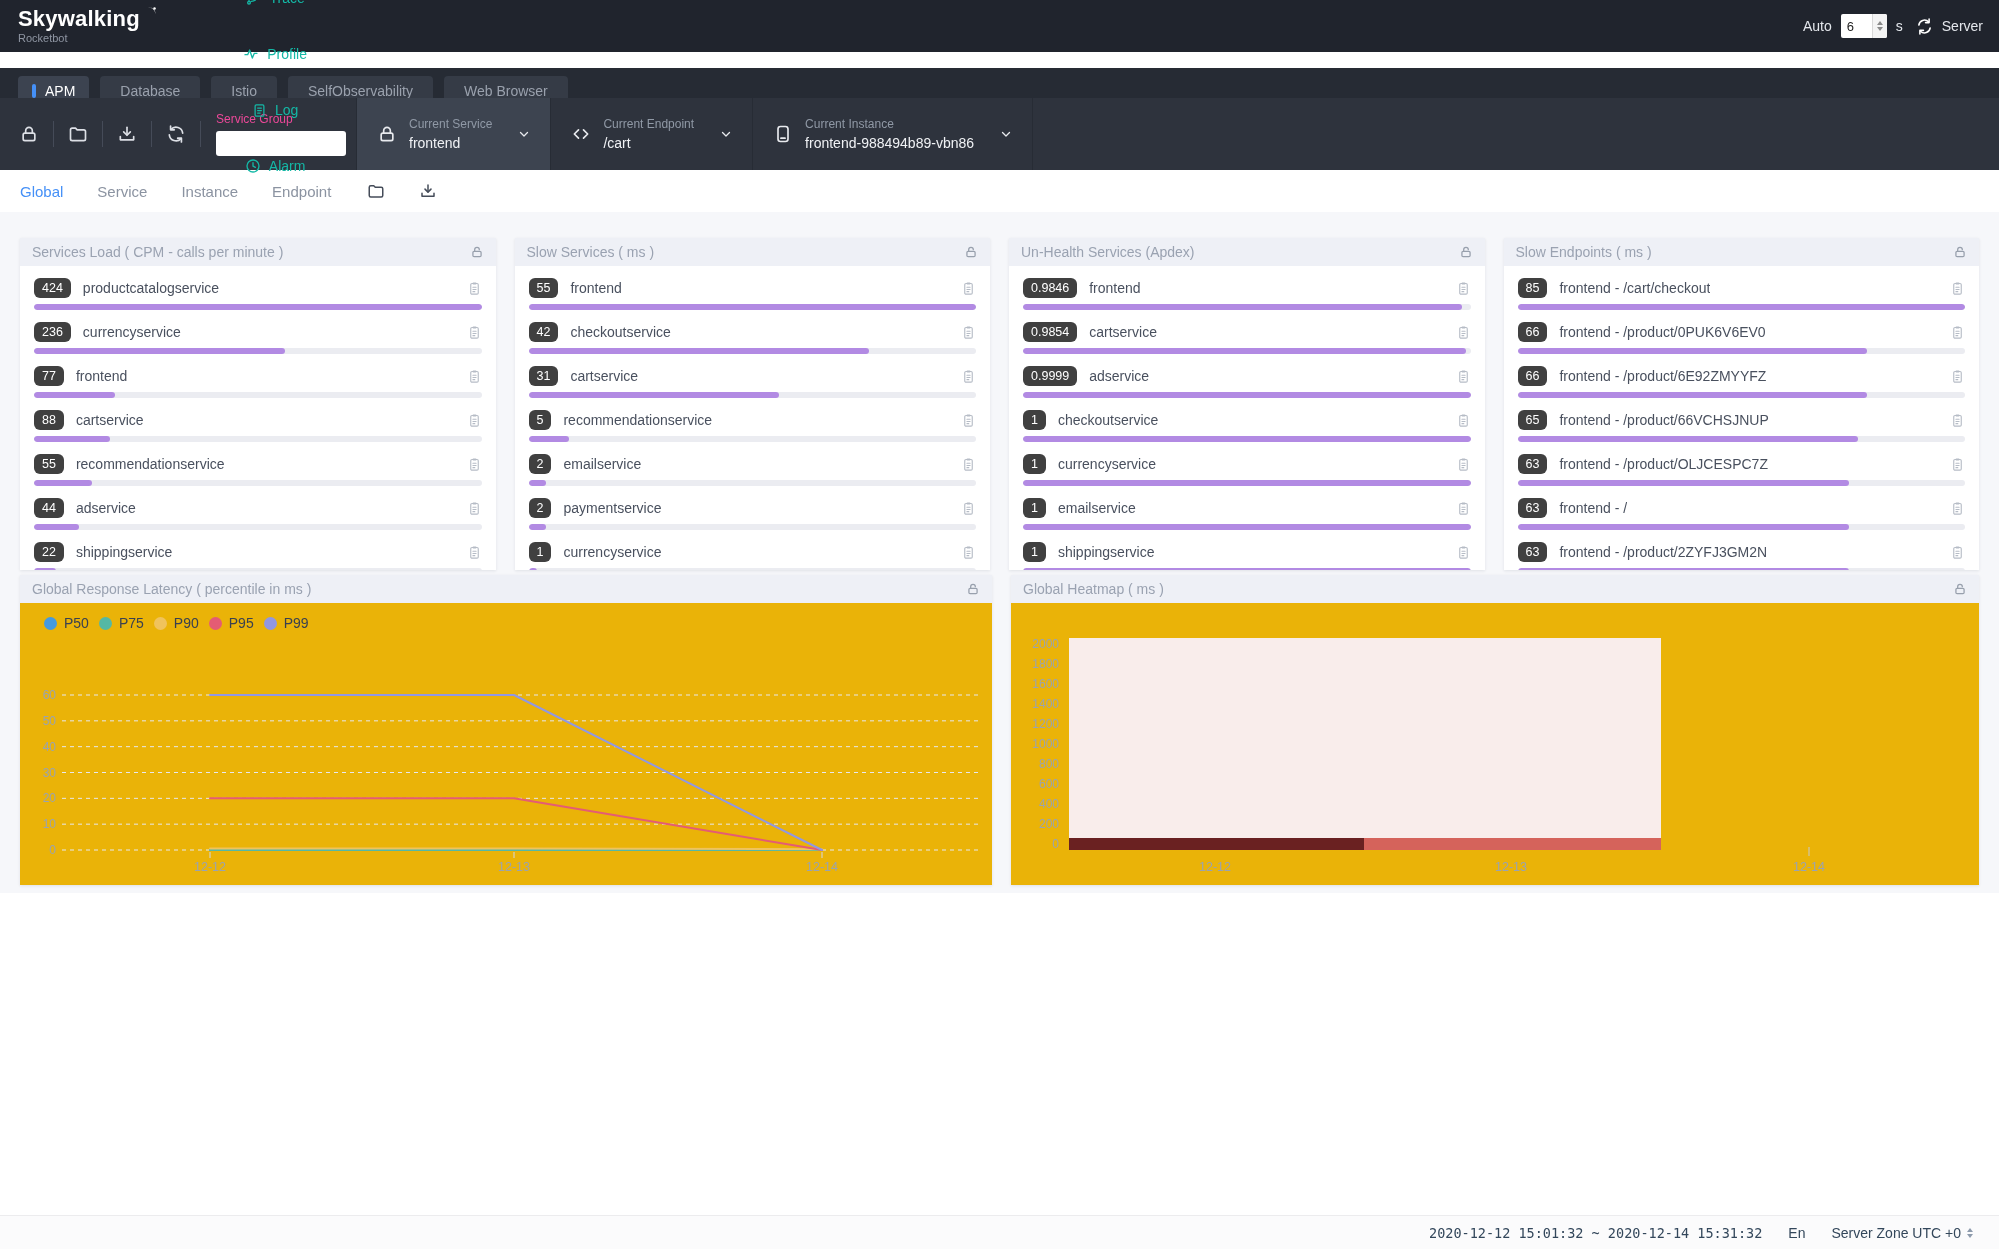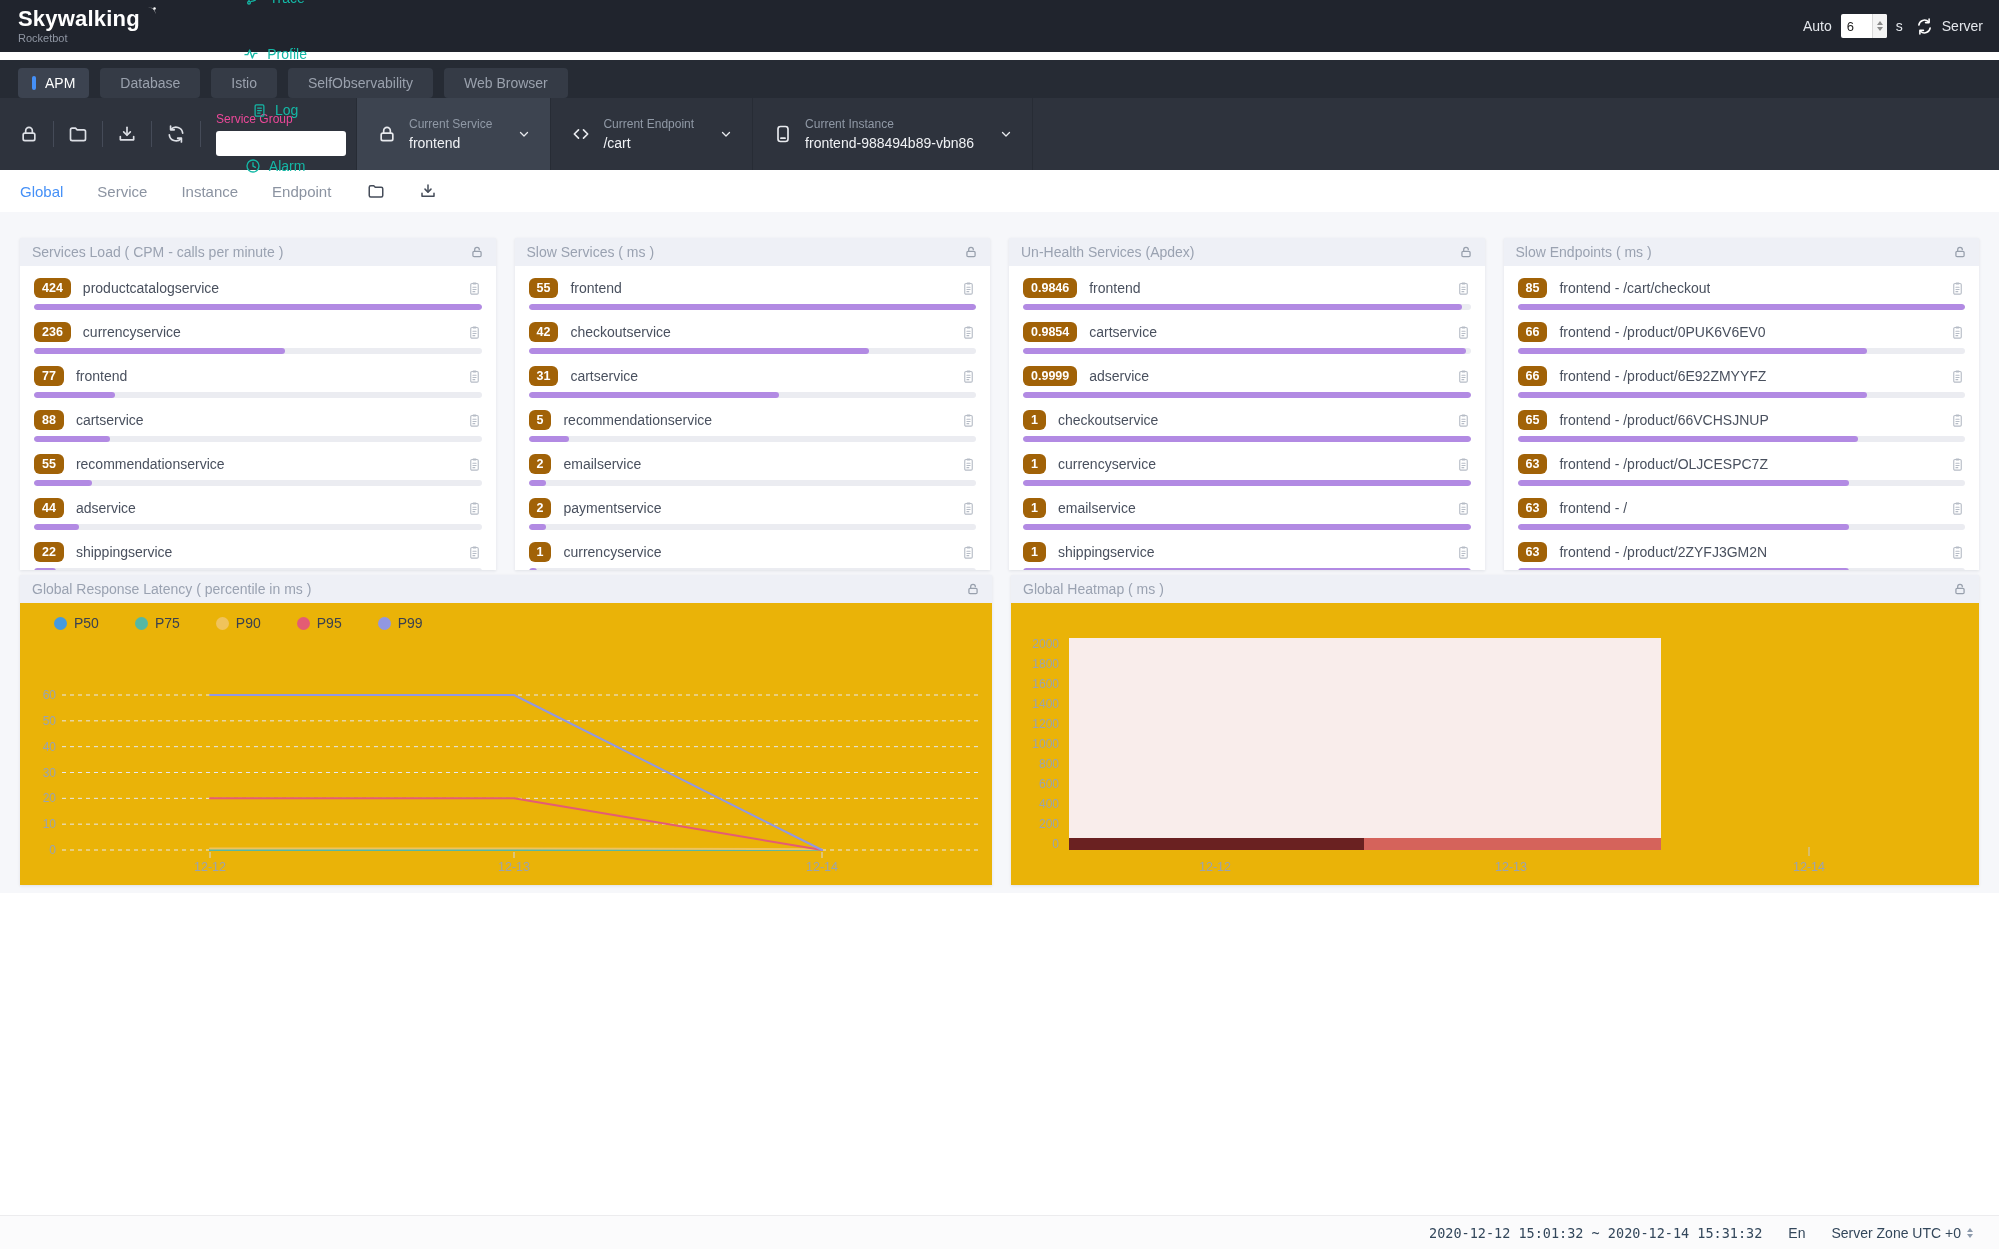--- a/index.html
+++ b/index.html
@@ -17,21 +17,21 @@
   .nav-item.active { background:#3a4150; color:#fff; }
   .nav-item svg { flex:0 0 auto; }
   .top-right { margin-left:auto; display:flex; align-items:center; gap:9px; margin-right:16px; color:#e4e7ec; font-size:14px; }
   .auto-box { width:46px; height:24px; background:#fff; border-radius:2px; display:flex; align-items:center; overflow:hidden; }
   .auto-box input { border:none; outline:none; width:28px; font-size:13px; padding-left:6px; color:#222; background:transparent; }
   .spin { margin-left:auto; width:15px; height:100%; border-left:1px solid #d8d8d8; display:flex; flex-direction:column; align-items:center; justify-content:center; gap:2px; background:#f4f4f4; cursor:pointer; }
   .spin i { width:0; height:0; border-left:3.5px solid transparent; border-right:3.5px solid transparent; }
   .spin .up { border-bottom:4px solid #8a8a8a; }
   .spin .dn { border-top:4px solid #8a8a8a; }
 
-  .ctxbar { position:absolute; left:0; top:60px; width:100%; height:46px; background:#262b34; display:flex; align-items:center; gap:11px; padding-left:18px; }
+  .ctxbar { position:absolute; left:0; top:68px; width:100%; height:46px; background:#262b34; display:flex; align-items:center; gap:11px; padding-left:18px; }
   .ctx-tab { height:30px; padding:0 20px; border-radius:4px; background:#353b46; color:#9aa1ad; font-size:14px; display:flex; align-items:center; cursor:pointer; }
   .ctx-tab.active { background:#3c4350; color:#fff; padding:0 14px; }
   .ctx-ind { width:4px; height:14px; border-radius:2px; background:#4590f7; margin-right:9px; display:inline-block; }
 
   .toolbar { position:absolute; left:0; top:98px; width:100%; height:72px; background:#2e333d; display:flex; align-items:center; padding-left:8px; }
   .tbtn { width:42px; height:42px; display:flex; align-items:center; justify-content:center; color:#dde0e6; cursor:pointer; }
   .tdiv { width:1px; height:26px; background:#454b58; margin:0 3px; }
   .sgroup { display:flex; flex-direction:column; margin-left:12px; margin-right:10px; }
   .sgroup label { font-size:12px; color:#ec4899; margin-bottom:5px; }
   .sgroup input { width:130px; height:25px; border:none; border-radius:3px; outline:none; padding:0 6px; font-size:13px; }
@@ -51,31 +51,31 @@
 
   
   .content-bg { position:absolute; left:0; top:212px; width:100%; height:681px; background:#f6f7fa; }
   .panels-row { position:absolute; left:20px; top:238px; width:1959px; display:grid; grid-template-columns:repeat(4,1fr); gap:19px; }
   .panel { background:#fff; height:332px; overflow:hidden; box-shadow:0 1px 3px rgba(30,40,60,.10); }
   .p-head { height:28px; background:#eef0f6; display:flex; align-items:center; padding:0 12px; color:#9aa2b1; font-size:14px; }
   .p-lock { margin-left:auto; color:#98a0ad; display:flex; cursor:pointer; }
   .p-items { padding:8px 14px 0 14px; }
   .p-item { height:44px; }
   .irow { display:flex; align-items:center; height:28px; }
-  .badge { background:#a16207; color:#fff; font-weight:bold; font-size:12.5px; padding:3px 8px; border-radius:6px; min-width:22px; text-align:center; }
+  .badge { background:#404040; color:#fff; font-weight:normal; font-size:12.5px; padding:3px 8px; border-radius:6px; min-width:22px; text-align:center; }
   .iname { margin-left:12px; color:#49505e; font-size:14px; white-space:nowrap; overflow:hidden; }
   .icopy { margin-left:auto; color:#b6bcc6; display:flex; cursor:pointer; }
   .ibar { height:6px; border-radius:3px; background:#ebecf1; margin-top:2px; overflow:hidden; }
   .ifill { height:6px; border-radius:3px; background:#b28ae3; }
 
   .row2 { position:absolute; left:20px; top:575px; width:1959px; display:flex; gap:19px; }
   .bigpanel { background:#eab308; height:310px; position:relative; box-shadow:0 1px 3px rgba(30,40,60,.10); }
   .latency { width:972px; }
   .heatmap { flex:1; }
-  .legend { position:absolute; left:34px; top:40px; display:flex; gap:36px; align-items:center; }
+  .legend { position:absolute; left:24px; top:40px; display:flex; gap:10px; align-items:center; }
   .leg-item { display:flex; align-items:center; gap:7px; font-size:14px; color:#3a4150; cursor:pointer; }
   .leg-dot { width:13px; height:13px; border-radius:50%; }
   .chart-svg { position:absolute; left:0; top:0; }
 
   
   .statusbar { position:absolute; left:0; bottom:0; width:100%; height:34px; background:#fbfbfc; border-top:1px solid #ececee; display:flex; align-items:center; justify-content:flex-end; gap:26px; padding-right:26px; color:#33475b; font-size:14px; }
   .time-range { font-family:"DejaVu Sans Mono",monospace; font-size:13.5px; cursor:pointer; }
   .lang { cursor:pointer; }
   .zone { display:flex; align-items:center; gap:6px; cursor:pointer; }
   .zone-spin { display:flex; flex-direction:column; gap:2px; align-items:center; cursor:pointer; }

